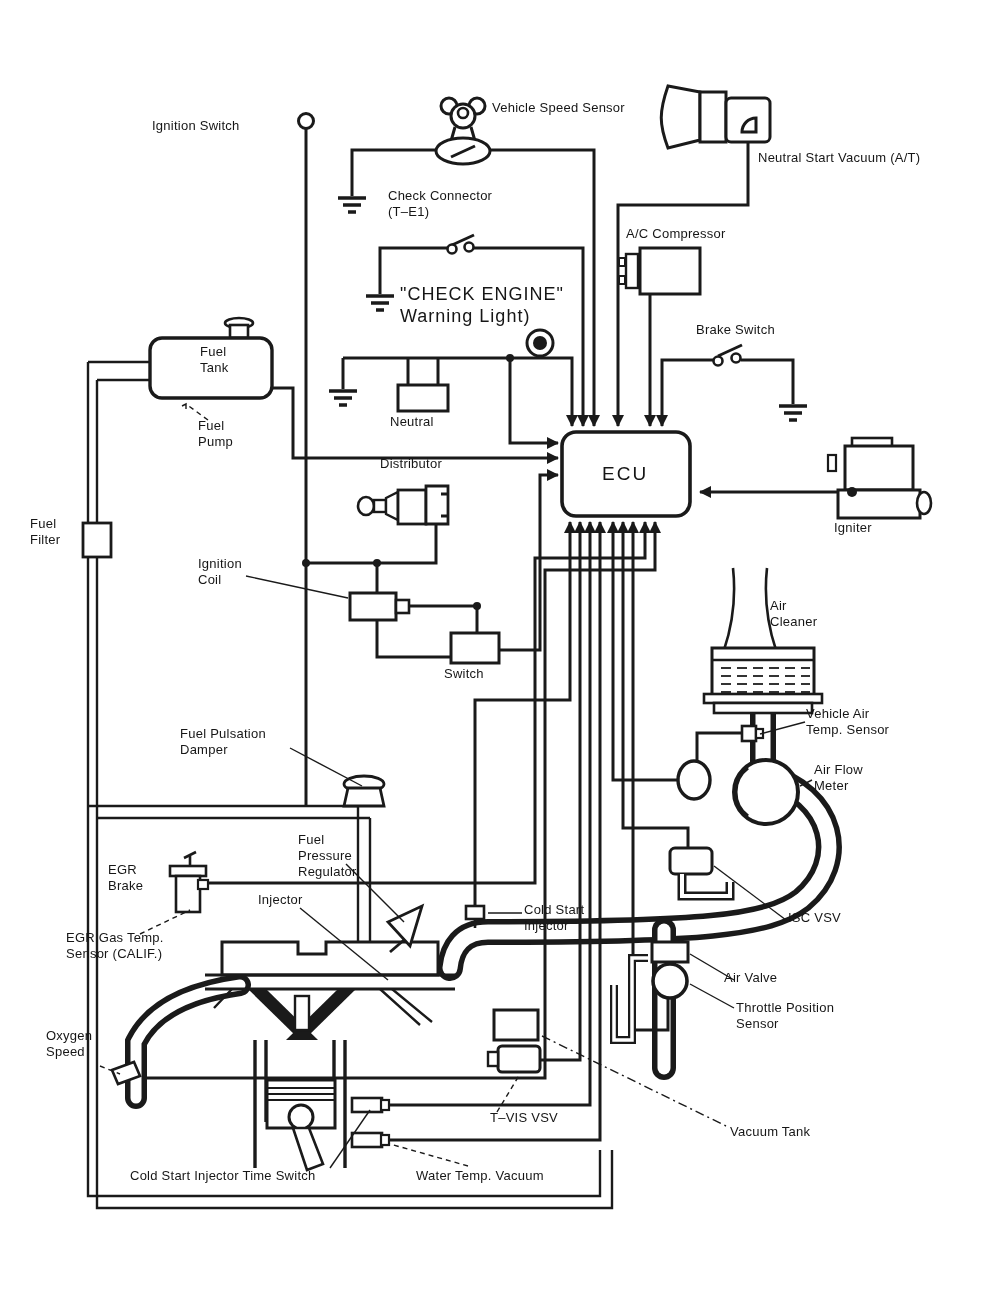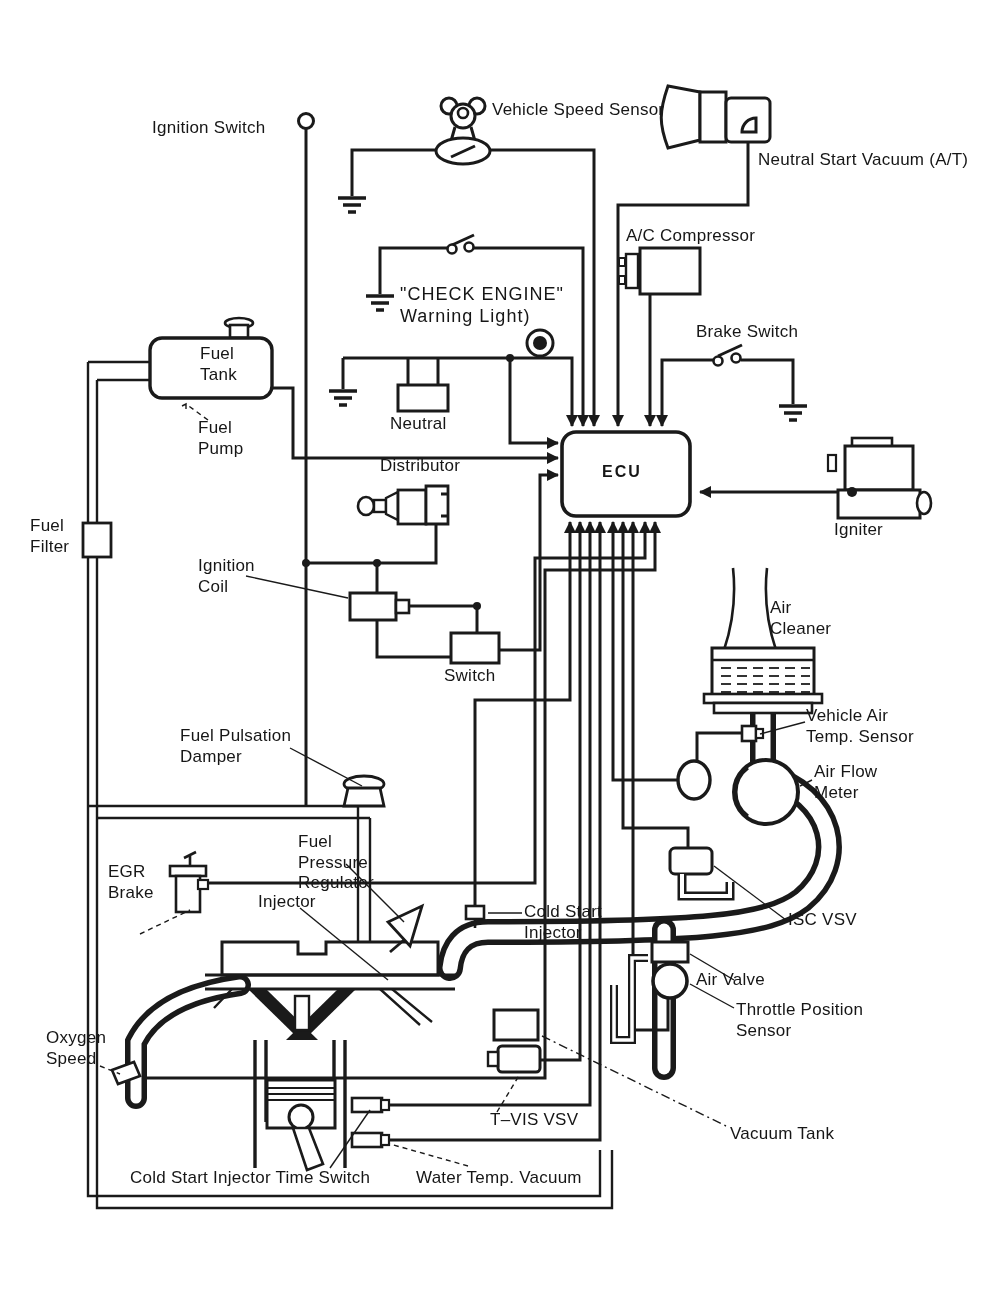--- a/index.html
+++ b/index.html
@@ -1,21 +1,21 @@
 <!DOCTYPE html>
 <html><head>
 <meta charset="utf-8">
 <style>
   html,body{margin:0;padding:0;background:#fff;}
   .stage{position:relative;width:1004px;height:1301px;background:#fff;
          font-family:"Liberation Sans",sans-serif;overflow:hidden;}
   .stage svg{position:absolute;left:0;top:0;}
-  .lbl{position:absolute;font-size:17px;line-height:1.22;color:#161616;
+  .lbl{position:absolute;font-size:13px;line-height:1.22;color:#161616;
        white-space:pre-line;letter-spacing:.25px;}
-  .lbl.big{font-size:16px;letter-spacing:2px;font-weight:bold;}
+  .lbl.big{font-size:19px;letter-spacing:2px;}
   .lbl.caps{font-size:18px;letter-spacing:1px;}
 </style>
 </head>
 <body>
 
 <div class="stage">
 <svg width="1004" height="1301" viewBox="0 0 1004 1301">
   <defs>
     <marker id="ar" orient="auto" markerUnits="userSpaceOnUse" markerWidth="16" markerHeight="14" refX="11" refY="6">
       <path d="M0,0 L12,6 L0,12 Z" fill="#1a1a1a"></path>
@@ -302,20 +302,22 @@
     <path d="M542,1036 L726,1126" stroke-dasharray="9,4,2,4"></path>
     <path d="M497,1112 L520,1074" stroke-dasharray="5,4"></path>
     <path d="M468,1166 L390,1144" stroke-dasharray="5,4"></path>
     <path d="M330,1168 L370,1110"></path>
   </g>
 </svg>
 
   <div class="lbl" style="left:152px;top:118px">Ignition Switch</div>
   <div class="lbl" style="left:492px;top:100px">Vehicle Speed Sensor</div>
   <div class="lbl" style="left:758px;top:150px">Neutral Start Vacuum (A/T)</div>
+  <div class="lbl" style="left:388px;top:188px">Check Connector
+(T–E1)</div>
   <div class="lbl caps" style="left:400px;top:284px">"CHECK ENGINE"
 Warning Light)</div>
   <div class="lbl" style="left:626px;top:226px">A/C Compressor</div>
   <div class="lbl" style="left:696px;top:322px">Brake Switch</div>
   <div class="lbl" style="left:200px;top:344px">Fuel
 Tank</div>
   <div class="lbl" style="left:198px;top:418px">Fuel
 Pump</div>
   <div class="lbl" style="left:390px;top:414px">Neutral</div>
   <div class="lbl" style="left:380px;top:456px">Distributor</div>
@@ -333,24 +335,26 @@
   <div class="lbl" style="left:814px;top:762px">Air Flow
 Meter</div>
   <div class="lbl" style="left:180px;top:726px">Fuel Pulsation
 Damper</div>
   <div class="lbl" style="left:298px;top:832px">Fuel
 Pressure
 Regulator</div>
   <div class="lbl" style="left:258px;top:892px">Injector</div>
   <div class="lbl" style="left:108px;top:862px">EGR
 Brake</div>
+  <div class="lbl" style="left:66px;top:930px">EGR Gas Temp.
+Sensor (CALIF.)</div>
   <div class="lbl" style="left:524px;top:902px">Cold Start
 Injector</div>
   <div class="lbl" style="left:788px;top:910px">ISC VSV</div>
-  <div class="lbl" style="left:696px;top:970px">Air Valve</div>
+  <div class="lbl" style="left:724px;top:970px">Air Valve</div>
   <div class="lbl" style="left:736px;top:1000px">Throttle Position
 Sensor</div>
   <div class="lbl" style="left:46px;top:1028px">Oxygen
 Speed</div>
   <div class="lbl" style="left:490px;top:1110px">T–VIS VSV</div>
   <div class="lbl" style="left:730px;top:1124px">Vacuum Tank</div>
   <div class="lbl" style="left:130px;top:1168px">Cold Start Injector Time Switch</div>
   <div class="lbl" style="left:416px;top:1168px">Water Temp. Vacuum</div>
 </div>
 

